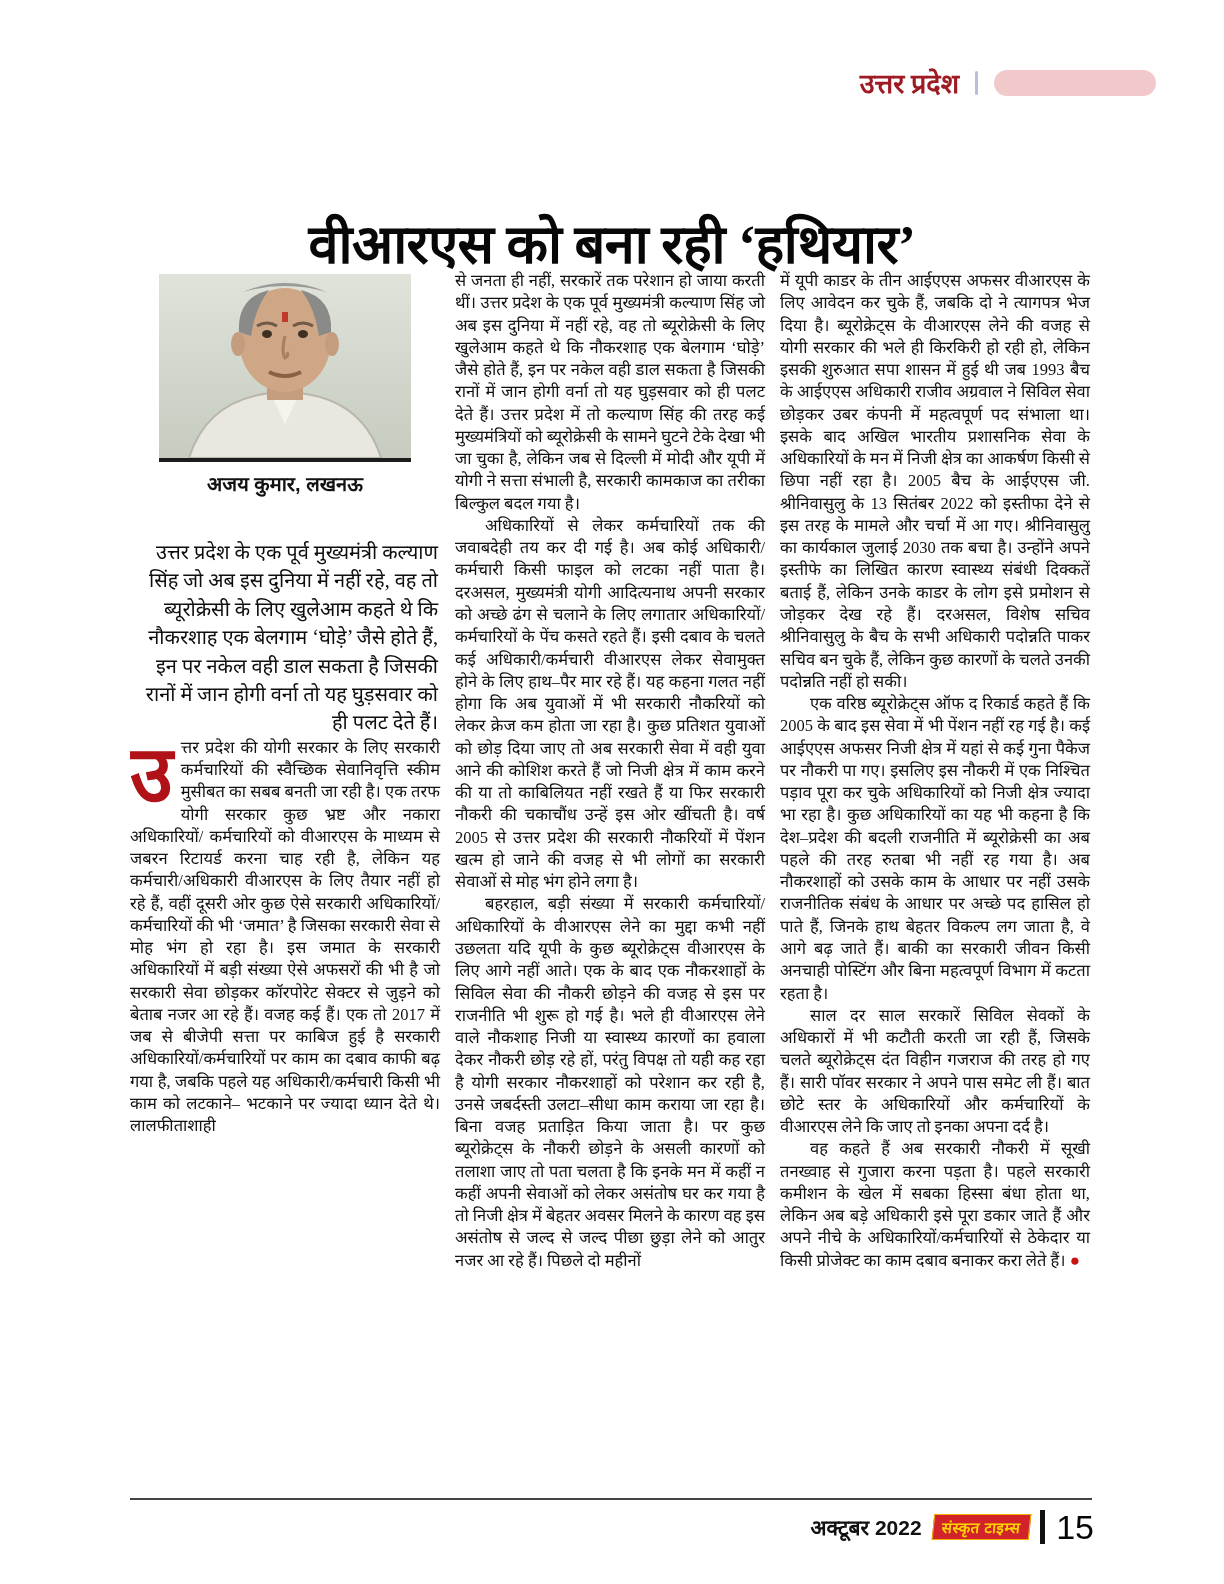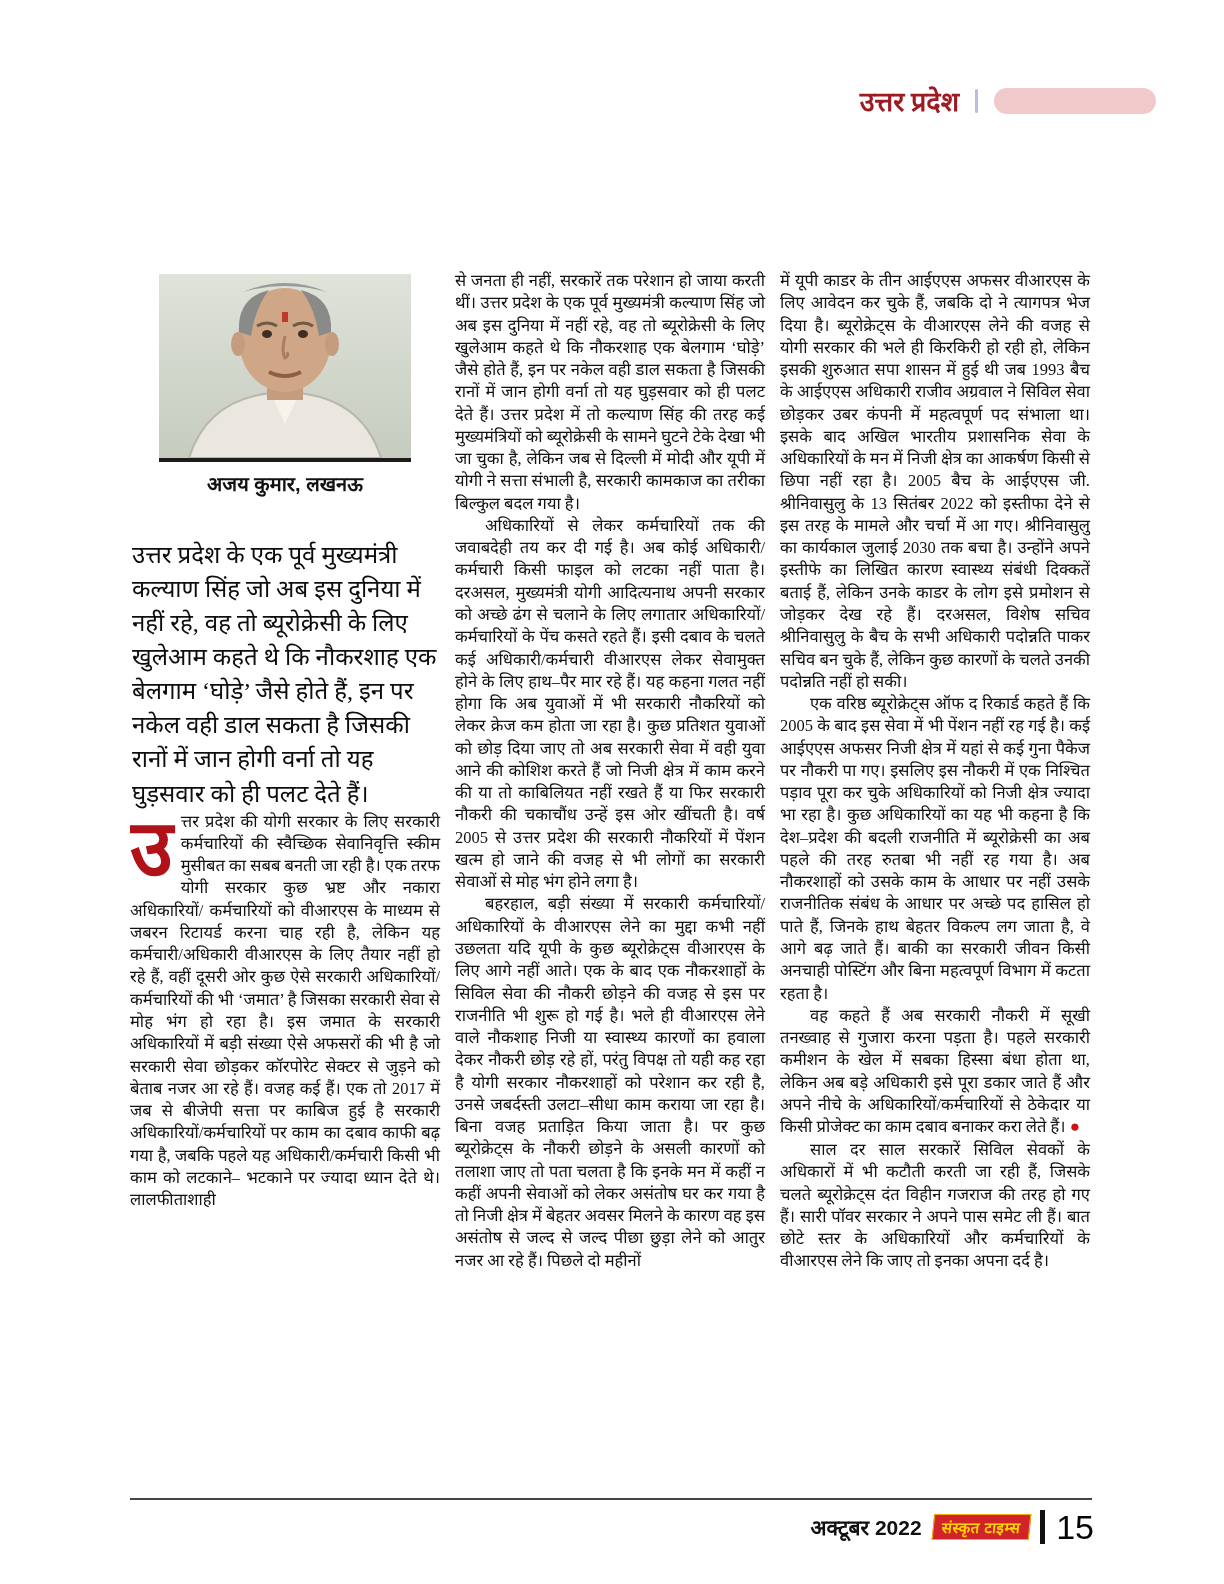--- a/index.html
+++ b/index.html
@@ -1,40 +1,40 @@
 <!DOCTYPE html>
 <html lang="hi"><head>
 <meta charset="utf-8">
 <style>
   html,body{margin:0;padding:0;background:#e9e9e9;}
   .page{
     position:relative;width:1224px;height:1584px;background:#ffffff;
     font-family:"Liberation Serif","DejaVu Serif",serif;color:#111;overflow:hidden;
   }
   
-  .masthead{position:absolute;top:82px;right:68px;display:flex;align-items:center;gap:16px;}
+  .masthead{position:absolute;top:64px;right:68px;display:flex;align-items:center;gap:16px;}
   .section-label{font-size:27px;font-weight:bold;color:#9e1b23;}
   .masthead-sep{width:3px;height:24px;background:#b9bedd;border-radius:2px;}
   .masthead-pill{width:162px;height:26px;border-radius:14px;background:#f2c9cb;}
   
   .headline{position:absolute;top:106px;left:90px;width:1044px;text-align:center;
     font-weight:bold;font-size:54px;line-height:1.28;color:#070707;letter-spacing:-0.5px;}
   
   .columns{position:absolute;top:270px;left:130px;width:962px;height:1216px;
     display:flex;gap:15px;overflow:hidden;}
   .col{width:310px;flex:0 0 310px;text-align:justify;font-size:16.5px;line-height:1.35;}
   .col p{margin:0;}
   .col p.indent{text-indent:30px;}
   
   .photo-wrap{width:252px;margin:4px auto 0 auto;}
   .photo{display:block;width:252px;height:184px;border-bottom:4px solid #1c1c1c;}
   .caption{margin-top:9px;text-align:center;font-weight:bold;font-size:20px;
     font-family:"Liberation Sans","DejaVu Sans",sans-serif;}
   
-  .pullquote{margin:40px 2px 0 2px;text-align:left;font-size:24px;line-height:1.42;
+  .pullquote{margin:40px 2px 0 2px;text-align:right;font-size:20px;line-height:1.42;
     color:#0d0d0d;}
   
   .lede{margin-top:32px;}
   .dropcap{float:left;color:#b01217;font-size:78px;line-height:0.78;font-weight:bold;
     padding:8px 8px 0 0;}
   
   .footer-rule{position:absolute;left:130px;width:962px;top:1498px;border-top:2px solid #444;}
   .footer{position:absolute;top:1510px;right:130px;display:flex;align-items:center;gap:11px;
     font-family:"Liberation Sans","DejaVu Sans",sans-serif;}
   .footer-date{font-size:21px;font-weight:bold;color:#111;}
@@ -50,20 +50,21 @@
 <div class="page">
 
   <div class="masthead">
     <span class="section-label">उत्तर प्रदेश</span>
     <span class="masthead-sep"></span>
     <span class="masthead-pill"></span>
   </div>
 
   <h1 class="headline">
     <br>
+    <span>वीआरएस को बना रही ‘हथियार’</span>
   </h1>
 
   <div class="columns">
 
     <div class="col">
       <div class="photo-wrap">
         <svg class="photo" viewBox="0 0 252 184" preserveAspectRatio="none">
           <defs>
             <linearGradient id="bg" x1="0" y1="0" x2="0" y2="1">
               <stop offset="0" stop-color="#dfe3da"></stop>
@@ -108,22 +109,22 @@
 
     <div class="col">
       <p>से जनता ही नहीं, सरकारें तक परेशान हो जाया करती थीं। उत्तर प्रदेश के एक पूर्व मुख्यमंत्री कल्याण सिंह जो अब इस दुनिया में नहीं रहे, वह तो ब्यूरोक्रेसी के लिए खुलेआम कहते थे कि नौकरशाह एक बेलगाम ‘घोड़े’ जैसे होते हैं, इन पर नकेल वही डाल सकता है जिसकी रानों में जान होगी वर्ना तो यह घुड़सवार को ही पलट देते हैं। उत्तर प्रदेश में तो कल्याण सिंह की तरह कई मुख्यमंत्रियों को ब्यूरोक्रेसी के सामने घुटने टेके देखा भी जा चुका है, लेकिन जब से दिल्ली में मोदी और यूपी में योगी ने सत्ता संभाली है, सरकारी कामकाज का तरीका बिल्कुल बदल गया है।</p>
       <p class="indent">अधिकारियों से लेकर कर्मचारियों तक की जवाबदेही तय कर दी गई है। अब कोई अधिकारी/कर्मचारी किसी फाइल को लटका नहीं पाता है। दरअसल, मुख्यमंत्री योगी आदित्यनाथ अपनी सरकार को अच्छे ढंग से चलाने के लिए लगातार अधिकारियों/कर्मचारियों के पेंच कसते रहते हैं। इसी दबाव के चलते कई अधिकारी/कर्मचारी वीआरएस लेकर सेवामुक्त होने के लिए हाथ–पैर मार रहे हैं। यह कहना गलत नहीं होगा कि अब युवाओं में भी सरकारी नौकरियों को लेकर क्रेज कम होता जा रहा है। कुछ प्रतिशत युवाओं को छोड़ दिया जाए तो अब सरकारी सेवा में वही युवा आने की कोशिश करते हैं जो निजी क्षेत्र में काम करने की या तो काबिलियत नहीं रखते हैं या फिर सरकारी नौकरी की चकाचौंध उन्हें इस ओर खींचती है। वर्ष 2005 से उत्तर प्रदेश की सरकारी नौकरियों में पेंशन खत्म हो जाने की वजह से भी लोगों का सरकारी सेवाओं से मोह भंग होने लगा है।</p>
       <p class="indent">बहरहाल, बड़ी संख्या में सरकारी कर्मचारियों/अधिकारियों के वीआरएस लेने का मुद्दा कभी नहीं उछलता यदि यूपी के कुछ ब्यूरोक्रेट्स वीआरएस के लिए आगे नहीं आते। एक के बाद एक नौकरशाहों के सिविल सेवा की नौकरी छोड़ने की वजह से इस पर राजनीति भी शुरू हो गई है। भले ही वीआरएस लेने वाले नौकशाह निजी या स्वास्थ्य कारणों का हवाला देकर नौकरी छोड़ रहे हों, परंतु विपक्ष तो यही कह रहा है योगी सरकार नौकरशाहों को परेशान कर रही है, उनसे जबर्दस्ती उलटा–सीधा काम कराया जा रहा है। बिना वजह प्रताड़ित किया जाता है। पर कुछ ब्यूरोक्रेट्स के नौकरी छोड़ने के असली कारणों को तलाशा जाए तो पता चलता है कि इनके मन में कहीं न कहीं अपनी सेवाओं को लेकर असंतोष घर कर गया है तो निजी क्षेत्र में बेहतर अवसर मिलने के कारण वह इस असंतोष से जल्द से जल्द पीछा छुड़ा लेने को आतुर नजर आ रहे हैं। पिछले दो महीनों</p>
     </div>
 
     <div class="col">
       <p>में यूपी काडर के तीन आईएएस अफसर वीआरएस के लिए आवेदन कर चुके हैं, जबकि दो ने त्यागपत्र भेज दिया है। ब्यूरोक्रेट्स के वीआरएस लेने की वजह से योगी सरकार की भले ही किरकिरी हो रही हो, लेकिन इसकी शुरुआत सपा शासन में हुई थी जब 1993 बैच के आईएएस अधिकारी राजीव अग्रवाल ने सिविल सेवा छोड़कर उबर कंपनी में महत्वपूर्ण पद संभाला था। इसके बाद अखिल भारतीय प्रशासनिक सेवा के अधिकारियों के मन में निजी क्षेत्र का आकर्षण किसी से छिपा नहीं रहा है। 2005 बैच के आईएएस जी. श्रीनिवासुलु के 13 सितंबर 2022 को इस्तीफा देने से इस तरह के मामले और चर्चा में आ गए। श्रीनिवासुलु का कार्यकाल जुलाई 2030 तक बचा है। उन्होंने अपने इस्तीफे का लिखित कारण स्वास्थ्य संबंधी दिक्कतें बताई हैं, लेकिन उनके काडर के लोग इसे प्रमोशन से जोड़कर देख रहे हैं। दरअसल, विशेष सचिव श्रीनिवासुलु के बैच के सभी अधिकारी पदोन्नति पाकर सचिव बन चुके हैं, लेकिन कुछ कारणों के चलते उनकी पदोन्नति नहीं हो सकी।</p>
       <p class="indent">एक वरिष्ठ ब्यूरोक्रेट्स ऑफ द रिकार्ड कहते हैं कि 2005 के बाद इस सेवा में भी पेंशन नहीं रह गई है। कई आईएएस अफसर निजी क्षेत्र में यहां से कई गुना पैकेज पर नौकरी पा गए। इसलिए इस नौकरी में एक निश्चित पड़ाव पूरा कर चुके अधिकारियों को निजी क्षेत्र ज्यादा भा रहा है। कुछ अधिकारियों का यह भी कहना है कि देश–प्रदेश की बदली राजनीति में ब्यूरोक्रेसी का अब पहले की तरह रुतबा भी नहीं रह गया है। अब नौकरशाहों को उसके काम के आधार पर नहीं उसके राजनीतिक संबंध के आधार पर अच्छे पद हासिल हो पाते हैं, जिनके हाथ बेहतर विकल्प लग जाता है, वे आगे बढ़ जाते हैं। बाकी का सरकारी जीवन किसी अनचाही पोस्टिंग और बिना महत्वपूर्ण विभाग में कटता रहता है।</p>
+      <p class="indent">साल दर साल सरकारें सिविल सेवकों के अधिकारों में भी कटौती करती जा रही हैं, जिसके चलते ब्यूरोक्रेट्स दंत विहीन गजराज की तरह हो गए हैं। सारी पॉवर सरकार ने अपने पास समेट ली हैं। बात छोटे स्तर के अधिकारियों और कर्मचारियों के वीआरएस लेने कि जाए तो इनका अपना दर्द है।</p>
       <p class="indent"><span>वह कहते हैं अब सरकारी नौकरी में सूखी तनख्वाह से गुजारा करना पड़ता है। पहले सरकारी कमीशन के खेल में सबका हिस्सा बंधा होता था, लेकिन अब बड़े अधिकारी इसे पूरा डकार जाते हैं और अपने नीचे के अधिकारियों/कर्मचारियों से ठेकेदार या किसी प्रोजेक्ट का काम दबाव बनाकर करा लेते हैं।</span> <span class="end-dot">●</span></p>
-      <p class="indent">साल दर साल सरकारें सिविल सेवकों के अधिकारों में भी कटौती करती जा रही हैं, जिसके चलते ब्यूरोक्रेट्स दंत विहीन गजराज की तरह हो गए हैं। सारी पॉवर सरकार ने अपने पास समेट ली हैं। बात छोटे स्तर के अधिकारियों और कर्मचारियों के वीआरएस लेने कि जाए तो इनका अपना दर्द है।</p>
     </div>
 
   </div>
 
   <div class="footer-rule"></div>
   <div class="footer">
     <span class="footer-date">अक्टूबर 2022</span>
     <span class="footer-logo">संस्कृत टाइम्स</span>
     <span class="footer-bar"></span>
     <span class="footer-page">15</span>

